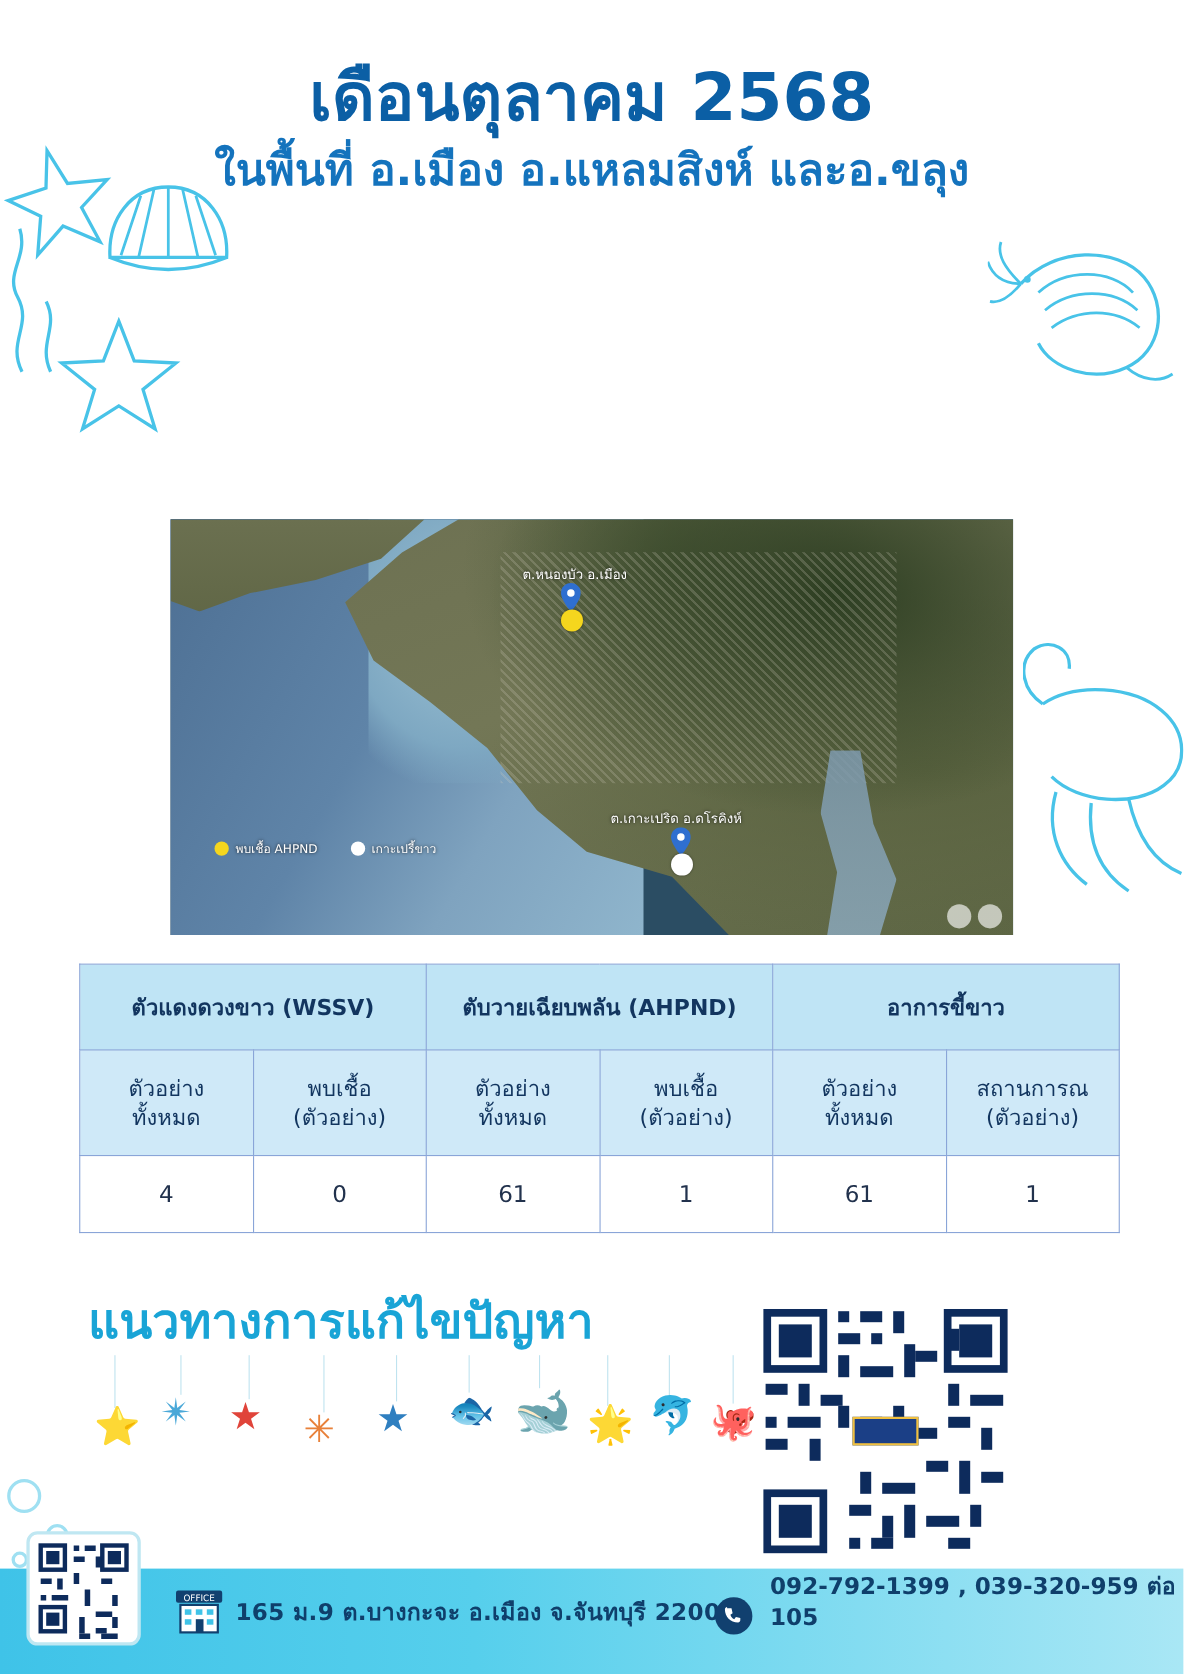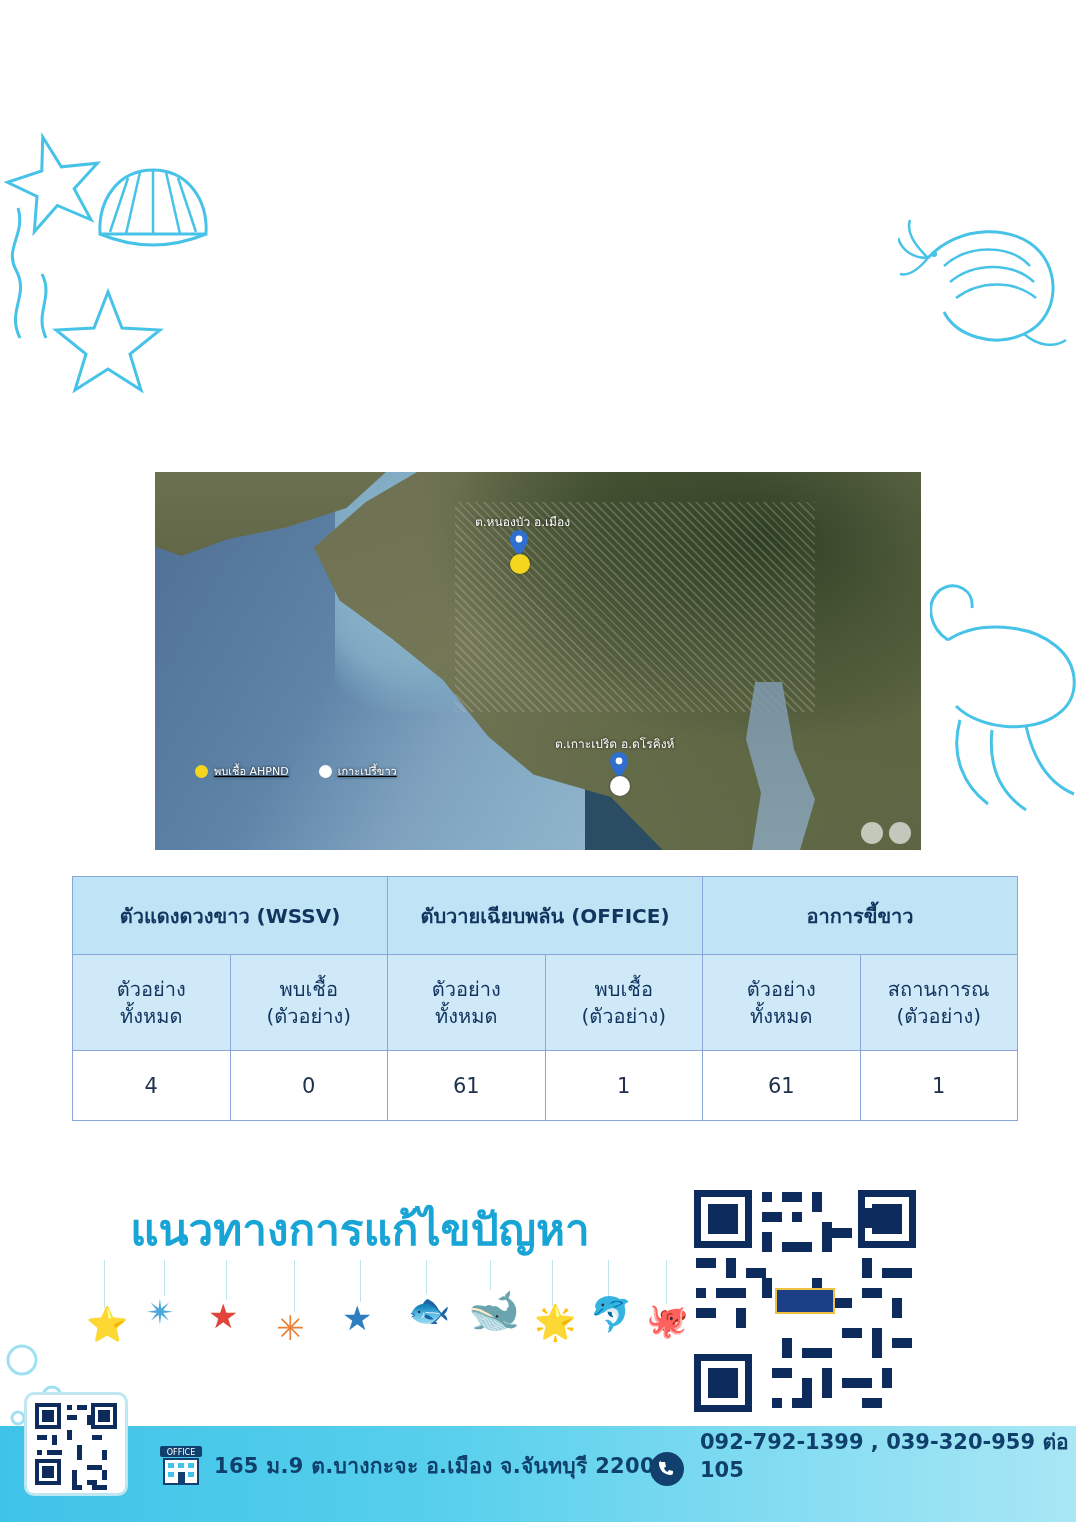--- a/index.html
+++ b/index.html
@@ -116,21 +116,21 @@
   .sub th {
     background:#cfe9f8; font-size:20px; font-weight:normal; height:96px;
     line-height:1.35; color:#12355f;
   }
   tbody td {
     background:#ffffff; font-size:21px; height:70px; color:#22324d;
   }
 
   
   .guidance {
-    position:absolute; left:80px; top:1206px; width:560px; z-index:5;text-align:center;
+    position:absolute; left:80px; top:1178px; width:560px; z-index:5;
   }
   .guidance-title {
     font-size:44px; font-weight:bold; color:#19a4d6; line-height:1.1;
   }
   .hanging { position:relative; height:110px; margin-top:6px;}
   .hanging .str { position:absolute; top:0; width:1px; background:#bfe3ef; }
   .hanging .item { position:absolute; font-size:34px; }
 
   
   .qr-main {
@@ -222,20 +222,22 @@
 </div>
 <div class="deco" style="left:0px;top:1330px;">
   <svg width="80" height="120" viewBox="0 0 80 120">
     <circle cx="22" cy="30" r="14" fill="none" stroke="#9fe0f2" stroke-width="3"></circle>
     <circle cx="52" cy="66" r="9" fill="none" stroke="#9fe0f2" stroke-width="3"></circle>
     <circle cx="18" cy="88" r="6" fill="none" stroke="#9fe0f2" stroke-width="3"></circle>
   </svg>
 </div>
 
 <div class="header">
+  <div class="title2">เดือนตุลาคม 2568</div>
+  <div class="subtitle2">ในพื้นที่ อ.เมือง อ.แหลมสิงห์ และอ.ขลุง</div>
 </div>
 
 <div class="map-wrap">
   <div class="map-bg">
     <div class="sea"></div>
     <div class="sea2"></div>
     <div class="land"></div>
     <div class="land2"></div>
     <div class="urban"></div>
     <div class="river"></div>
@@ -252,21 +254,21 @@
 
   <div class="map-label" style="left:400px;top:262px;">ต.เกาะเปริด อ.ดโรคิงห์</div>
   <div class="pin" style="left:455px;top:280px;">
     <svg width="18" height="26" viewBox="0 0 18 26">
         <path d="M9 0C4 0 0 4 0 9c0 6.5 9 17 9 17s9-10.5 9-17c0-5-4-9-9-9z" fill="#2f6fd0"></path>
         <circle cx="9" cy="9" r="3.4" fill="#fff"></circle>
       </svg>
   </div>
   <div class="dot-w" style="left:455px;top:304px;"></div>
 
-  <div class="legend" style="left:40px;top:290px;text-decoration:underline;">
+  <div class="legend" style="left:40px;top:290px;">
     <div class="legend-item">
       <span class="legend-swatch" style="background:#f5d61e;"></span>
       <span class="legend-text">พบเชื้อ AHPND</span>
     </div>
     <div class="legend-item" style="margin-left:22px;">
       <span class="legend-swatch" style="background:#ffffff;"></span>
       <span class="legend-text">เกาะเปรี้ขาว</span>
     </div>
   </div>
 
@@ -274,21 +276,21 @@
     <span></span>
     <span></span>
   </div>
 </div>
 
 <div class="table-wrap">
   <table>
     <thead>
       <tr>
         <th colspan="2">ตัวแดงดวงขาว (WSSV)</th>
-        <th colspan="2">ตับวายเฉียบพลัน (OFFICE)</th>
+        <th colspan="2">ตับวายเฉียบพลัน (AHPND)</th>
         <th colspan="2">อาการขี้ขาว</th>
       </tr>
       <tr class="sub">
         <th>
           <div>ตัวอย่าง</div>
           <div>ทั้งหมด</div>
         </th>
         <th>
           <div>พบเชื้อ</div>
           <div>(ตัวอย่าง)</div>

